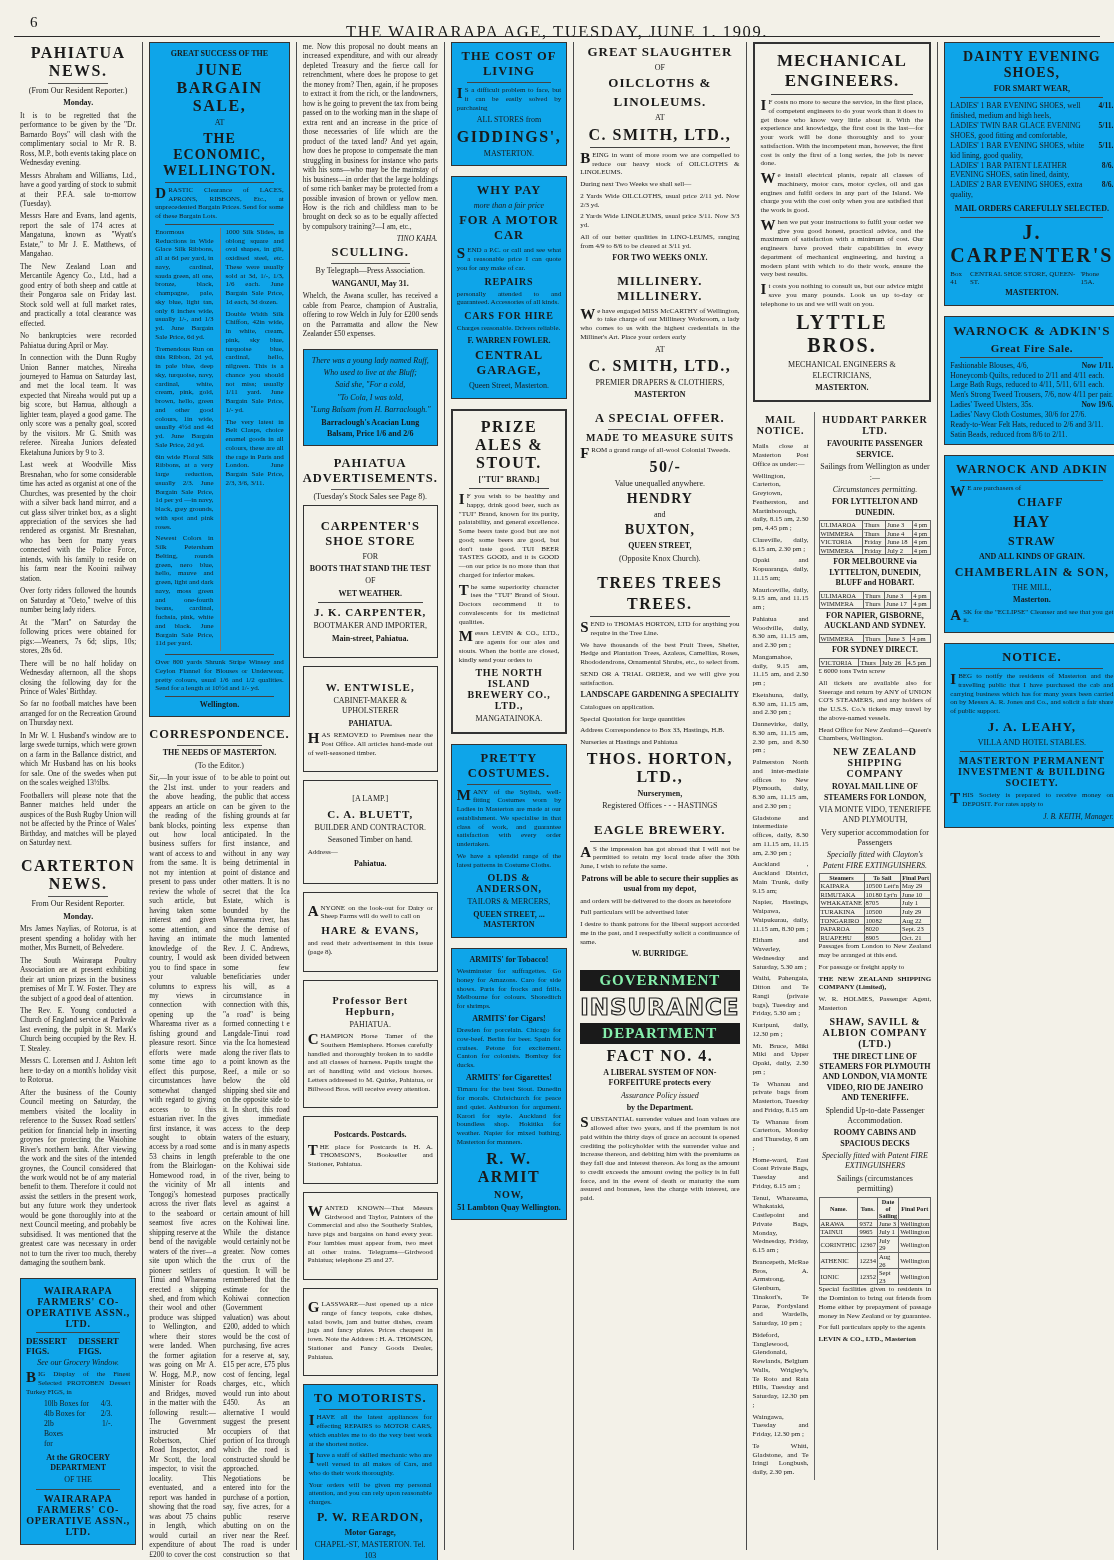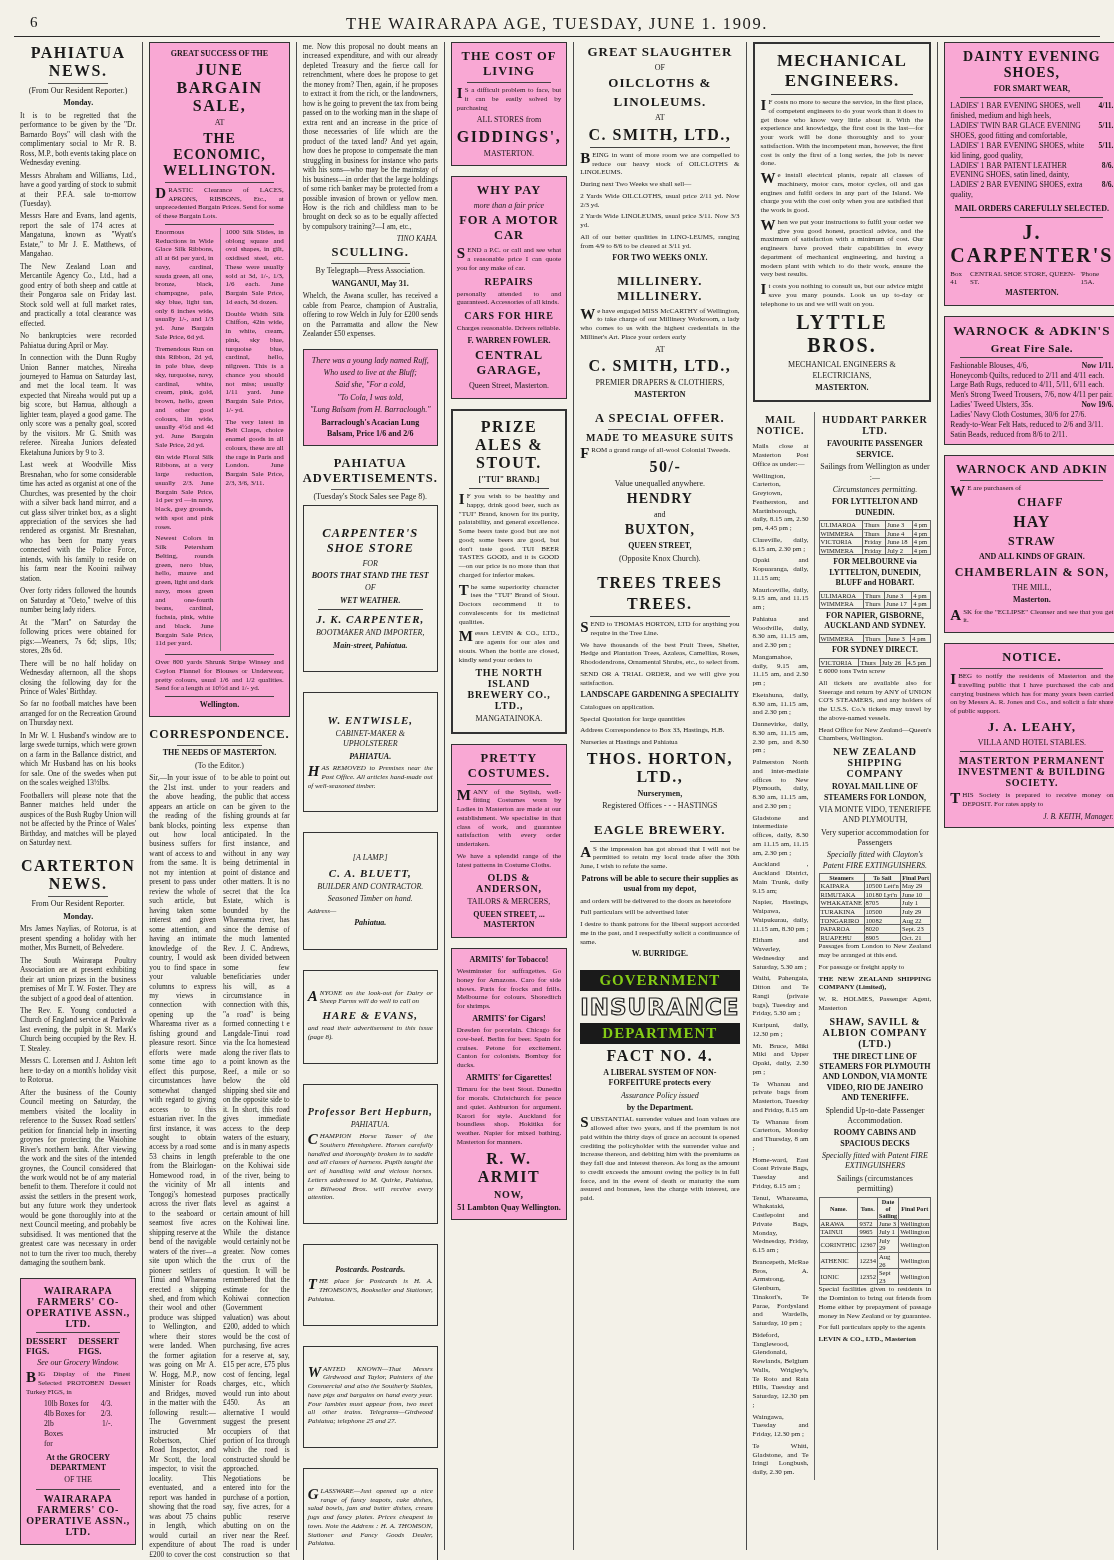--- a/index.html
+++ b/index.html
@@ -5,31 +5,31 @@
   html,body{margin:0;padding:0;background:#b9b5ab;}
   .page{
     width:1114px;height:1560px;position:relative;
     background:#f3f1e8;
     font-family:"Liberation Serif", serif;
     color:#1a1a1a;
     box-sizing:border-box;
     overflow:hidden;
   }
   .masthead{
-    position:absolute;top:14px;left:0;width:100%;
+    position:absolute;top:22px;left:0;width:100%;
     text-align:center;font-size:16.5px;letter-spacing:1.6px;
     font-family:"Liberation Serif", serif;
   }
   .folio{position:absolute;top:14px;left:30px;font-size:15px;}
   .rule{position:absolute;left:14px;right:14px;top:36px;border-top:1.3px solid #2b2b2b;}
   .cols{position:absolute;top:42px;left:14px;right:14px;bottom:10px;display:flex;gap:0;}
   .col{flex:1 1 0;padding:0 6px;box-sizing:border-box;position:relative;}
   .col + .col{border-left:1px solid #4a4a4a;}
   .blk{margin-bottom:10px;}
-  .box{border:1px solid #333;padding:4px 5px;margin-bottom:10px;background:#f9a8d4;}
+  .box{border:1px solid #333;padding:4px 5px;margin-bottom:10px;background:#0ea5e9;}
   .dbox{border:2.5px double #333;padding:5px 6px;margin-bottom:10px;}
   .hd{
     text-align:center;font-weight:bold;letter-spacing:1px;
     font-size:12.5px;margin:2px 0 3px;text-transform:uppercase;
   }
   .hd.big{font-size:16px;letter-spacing:1.5px;}
   .hd.huge{font-size:20px;letter-spacing:2px;}
   .hd.sm{font-size:10px;letter-spacing:.8px;}
   .hr{border-top:1px solid #444;margin:3px 10px;}
   .hrs{border-top:1px solid #555;margin:2px 28px;}
@@ -41,31 +41,31 @@
   .drop::first-letter{font-size:15px;font-weight:bold;line-height:12px;float:left;margin:1px 2px 0 0;}
   .c{text-align:center;}
   .ctr{text-align:center;font-size:8px;line-height:1.3;margin:2px 0;}
   .sig{text-align:right;font-size:7.6px;font-style:italic;margin:2px 0;}
   .small{font-size:7px;line-height:1.25;text-align:justify;margin:0 0 3px;}
   .price{font-size:7.6px;line-height:1.3;}
   .tbl{width:100%;border-collapse:collapse;font-size:6.6px;}
   .tbl td{border:1px solid #666;padding:0 1px;line-height:1.15;}
   .tbl th{border:1px solid #666;padding:0 1px;font-size:6.2px;font-weight:bold;}
   .nameline{text-align:center;font-weight:bold;font-size:13px;letter-spacing:1px;margin:3px 0;}
-  .blackbar{background:#1a1a1a;color:#84cc16;text-align:center;font-weight:bold;
+  .blackbar{background:#1a1a1a;color:#86efac;text-align:center;font-weight:bold;
             letter-spacing:1px;font-size:15px;padding:2px 0;margin:3px 0;}
   .outline{
     text-align:center;font-weight:bold;font-size:23px;letter-spacing:1px;
     color:#f3f1e8;-webkit-text-stroke:1.2px #222;margin:2px 0;
     font-family:"DejaVu Sans", sans-serif;
   }
   .ital{font-style:italic;}
   .b{font-weight:bold;}
   .fsale{font-size:11px;font-weight:bold;text-align:center;letter-spacing:.5px;}
-  .col-box{border:1px solid #333;padding:18px 4px;margin-bottom:20px;font-style:italic;}
+  .col-box{border:1px solid #333;padding:11px 4px;margin-bottom:8px;}
 </style>
 </head>
 <body>
 
 <div class="page">
 
   <div class="folio">6</div>
   <div class="masthead">THE WAIRARAPA AGE, TUESDAY, JUNE 1. 1909.</div>
   <div class="rule"></div>
 

